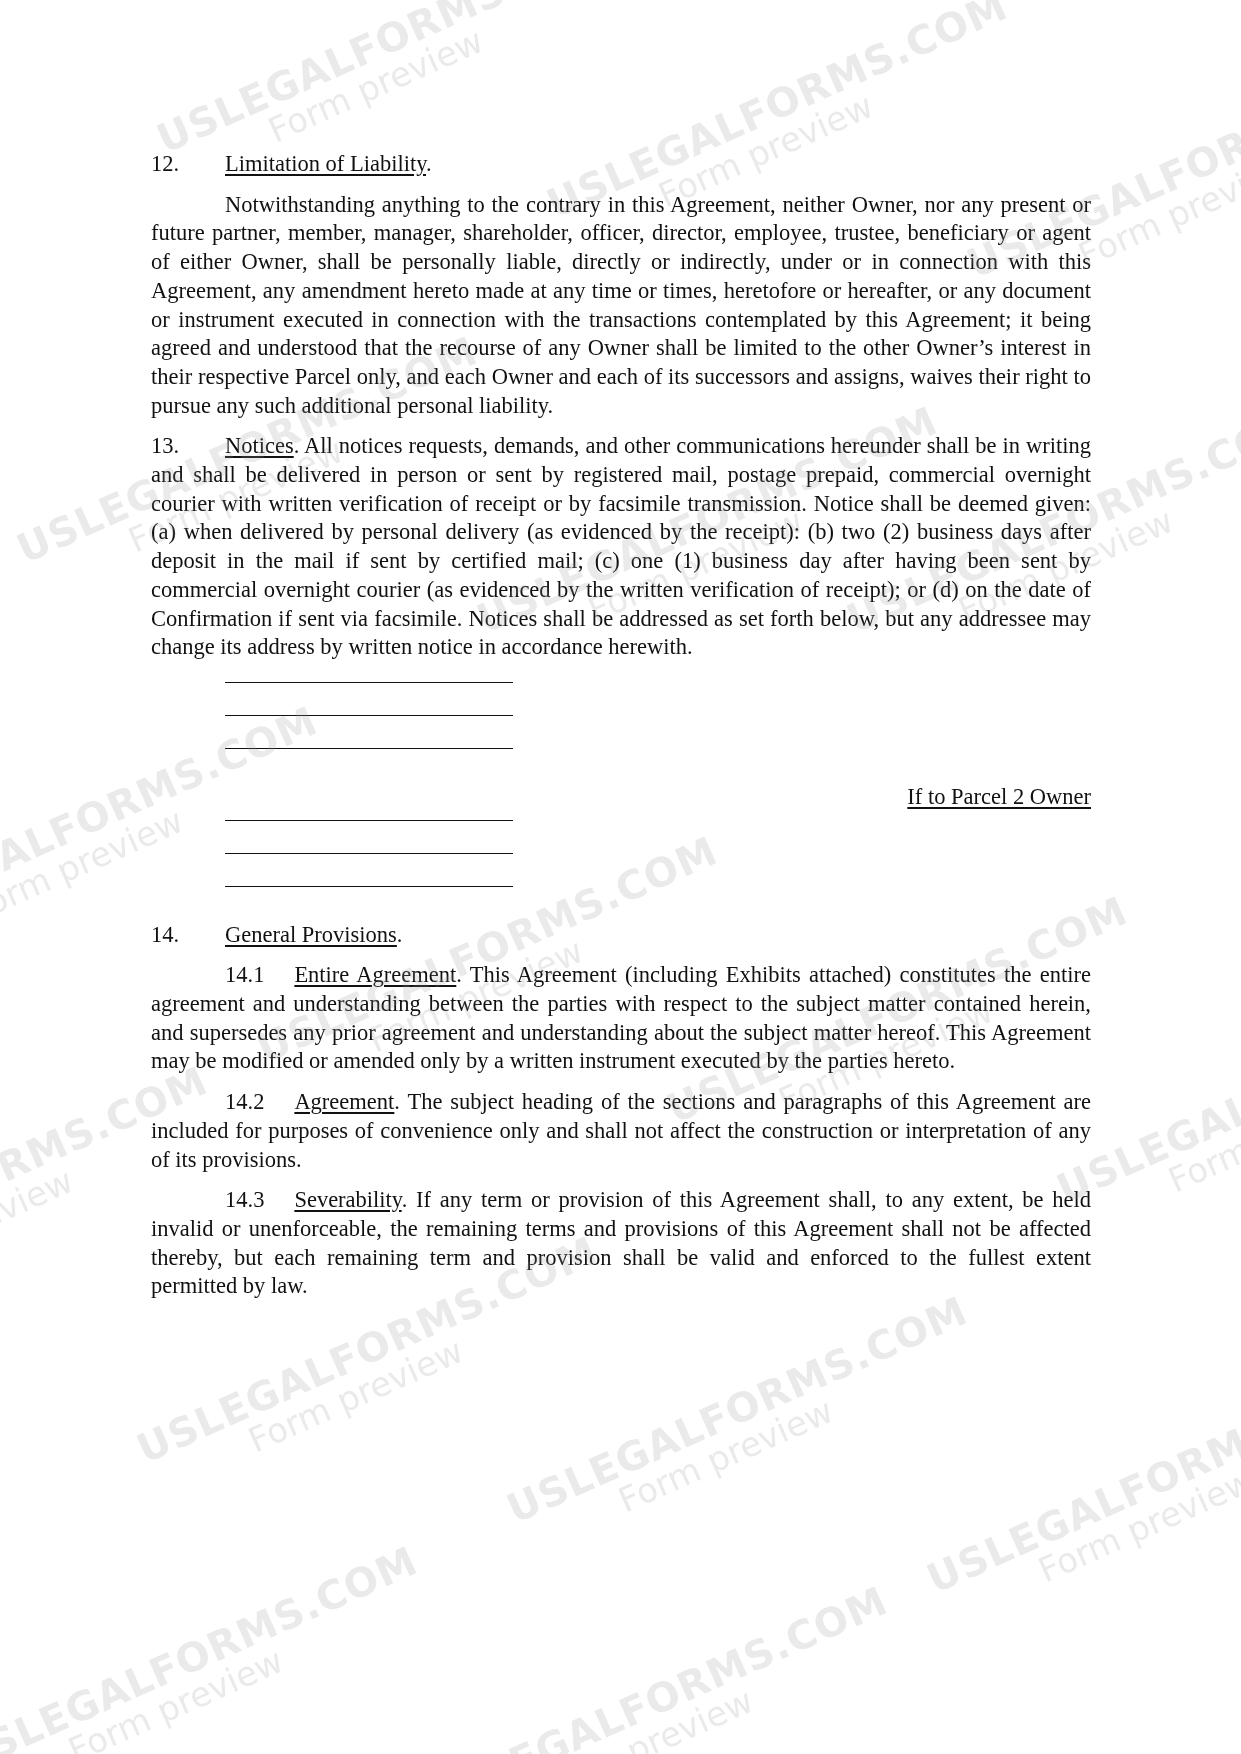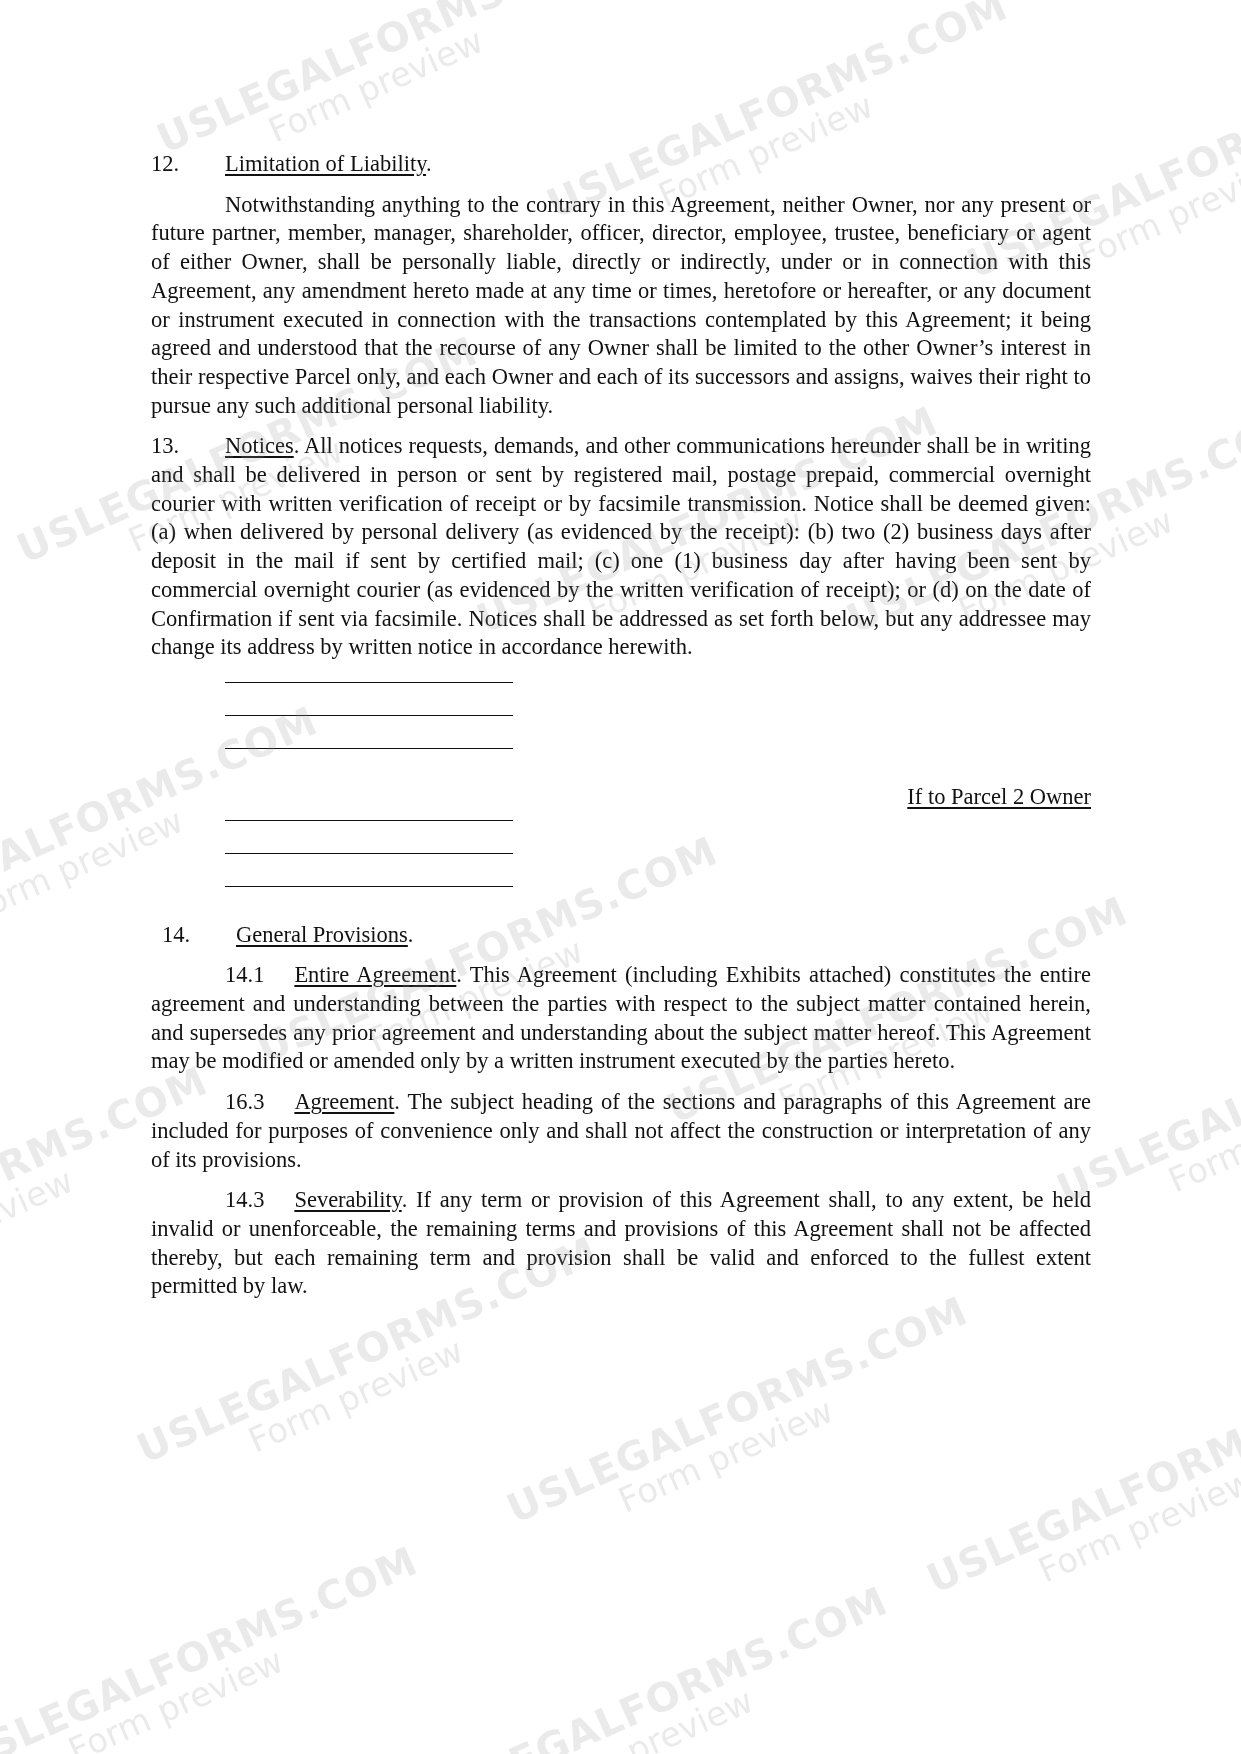--- a/index.html
+++ b/index.html
@@ -47,28 +47,28 @@
 
     <div class="addr" style="margin-top:34px;text-align:right;">
       <div><span class="u">If to Parcel 2 Owner</span></div>
       <div class="lines">
         <div class="line"></div>
         <div class="line"></div>
         <div class="line"></div>
       </div>
     </div>
 
-    <div class="heading" style="margin-top:34px;margin-left:11px;">
+    <div class="heading" style="margin-top:34px;">
       <span class="num">14.</span>
       <span><span class="u">General Provisions</span><span>.</span></span>
     </div>
 
     <p class="indent block"><span>14.1</span><span style="display:inline-block;width:30px;"></span><span class="u">Entire Agreement</span><span>.   This Agreement (including Exhibits attached) constitutes the entire agreement and understanding between the parties with respect to the subject matter contained herein, and supersedes any prior agreement and understanding about the subject matter hereof. This Agreement may be modified or amended only by a written instrument executed by the parties hereto.</span></p>
 
-    <p class="indent block"><span>16.3</span><span style="display:inline-block;width:30px;"></span><span class="u">Agreement</span><span>.   The subject heading of the sections and paragraphs of this Agreement are included for purposes of convenience only and shall not affect the construction or interpretation of any of its provisions.</span></p>
+    <p class="indent block"><span>14.2</span><span style="display:inline-block;width:30px;"></span><span class="u">Agreement</span><span>.   The subject heading of the sections and paragraphs of this Agreement are included for purposes of convenience only and shall not affect the construction or interpretation of any of its provisions.</span></p>
 
     <p class="indent block"><span>14.3</span><span style="display:inline-block;width:30px;"></span><span class="u">Severability</span><span>.   If any term or provision of this Agreement shall, to any extent, be held invalid or unenforceable, the remaining terms and provisions of this Agreement shall not be affected thereby, but each remaining term and provision shall be valid and enforced to the fullest extent permitted by law.</span></p>
 
   </div>
 
   <div class="wm-layer">
     <div class="wm" style="left:150px;top:120px;">
         <span class="brand">USLEGALFORMS.COM</span>
         <span class="sub">Form preview</span>
       </div>

